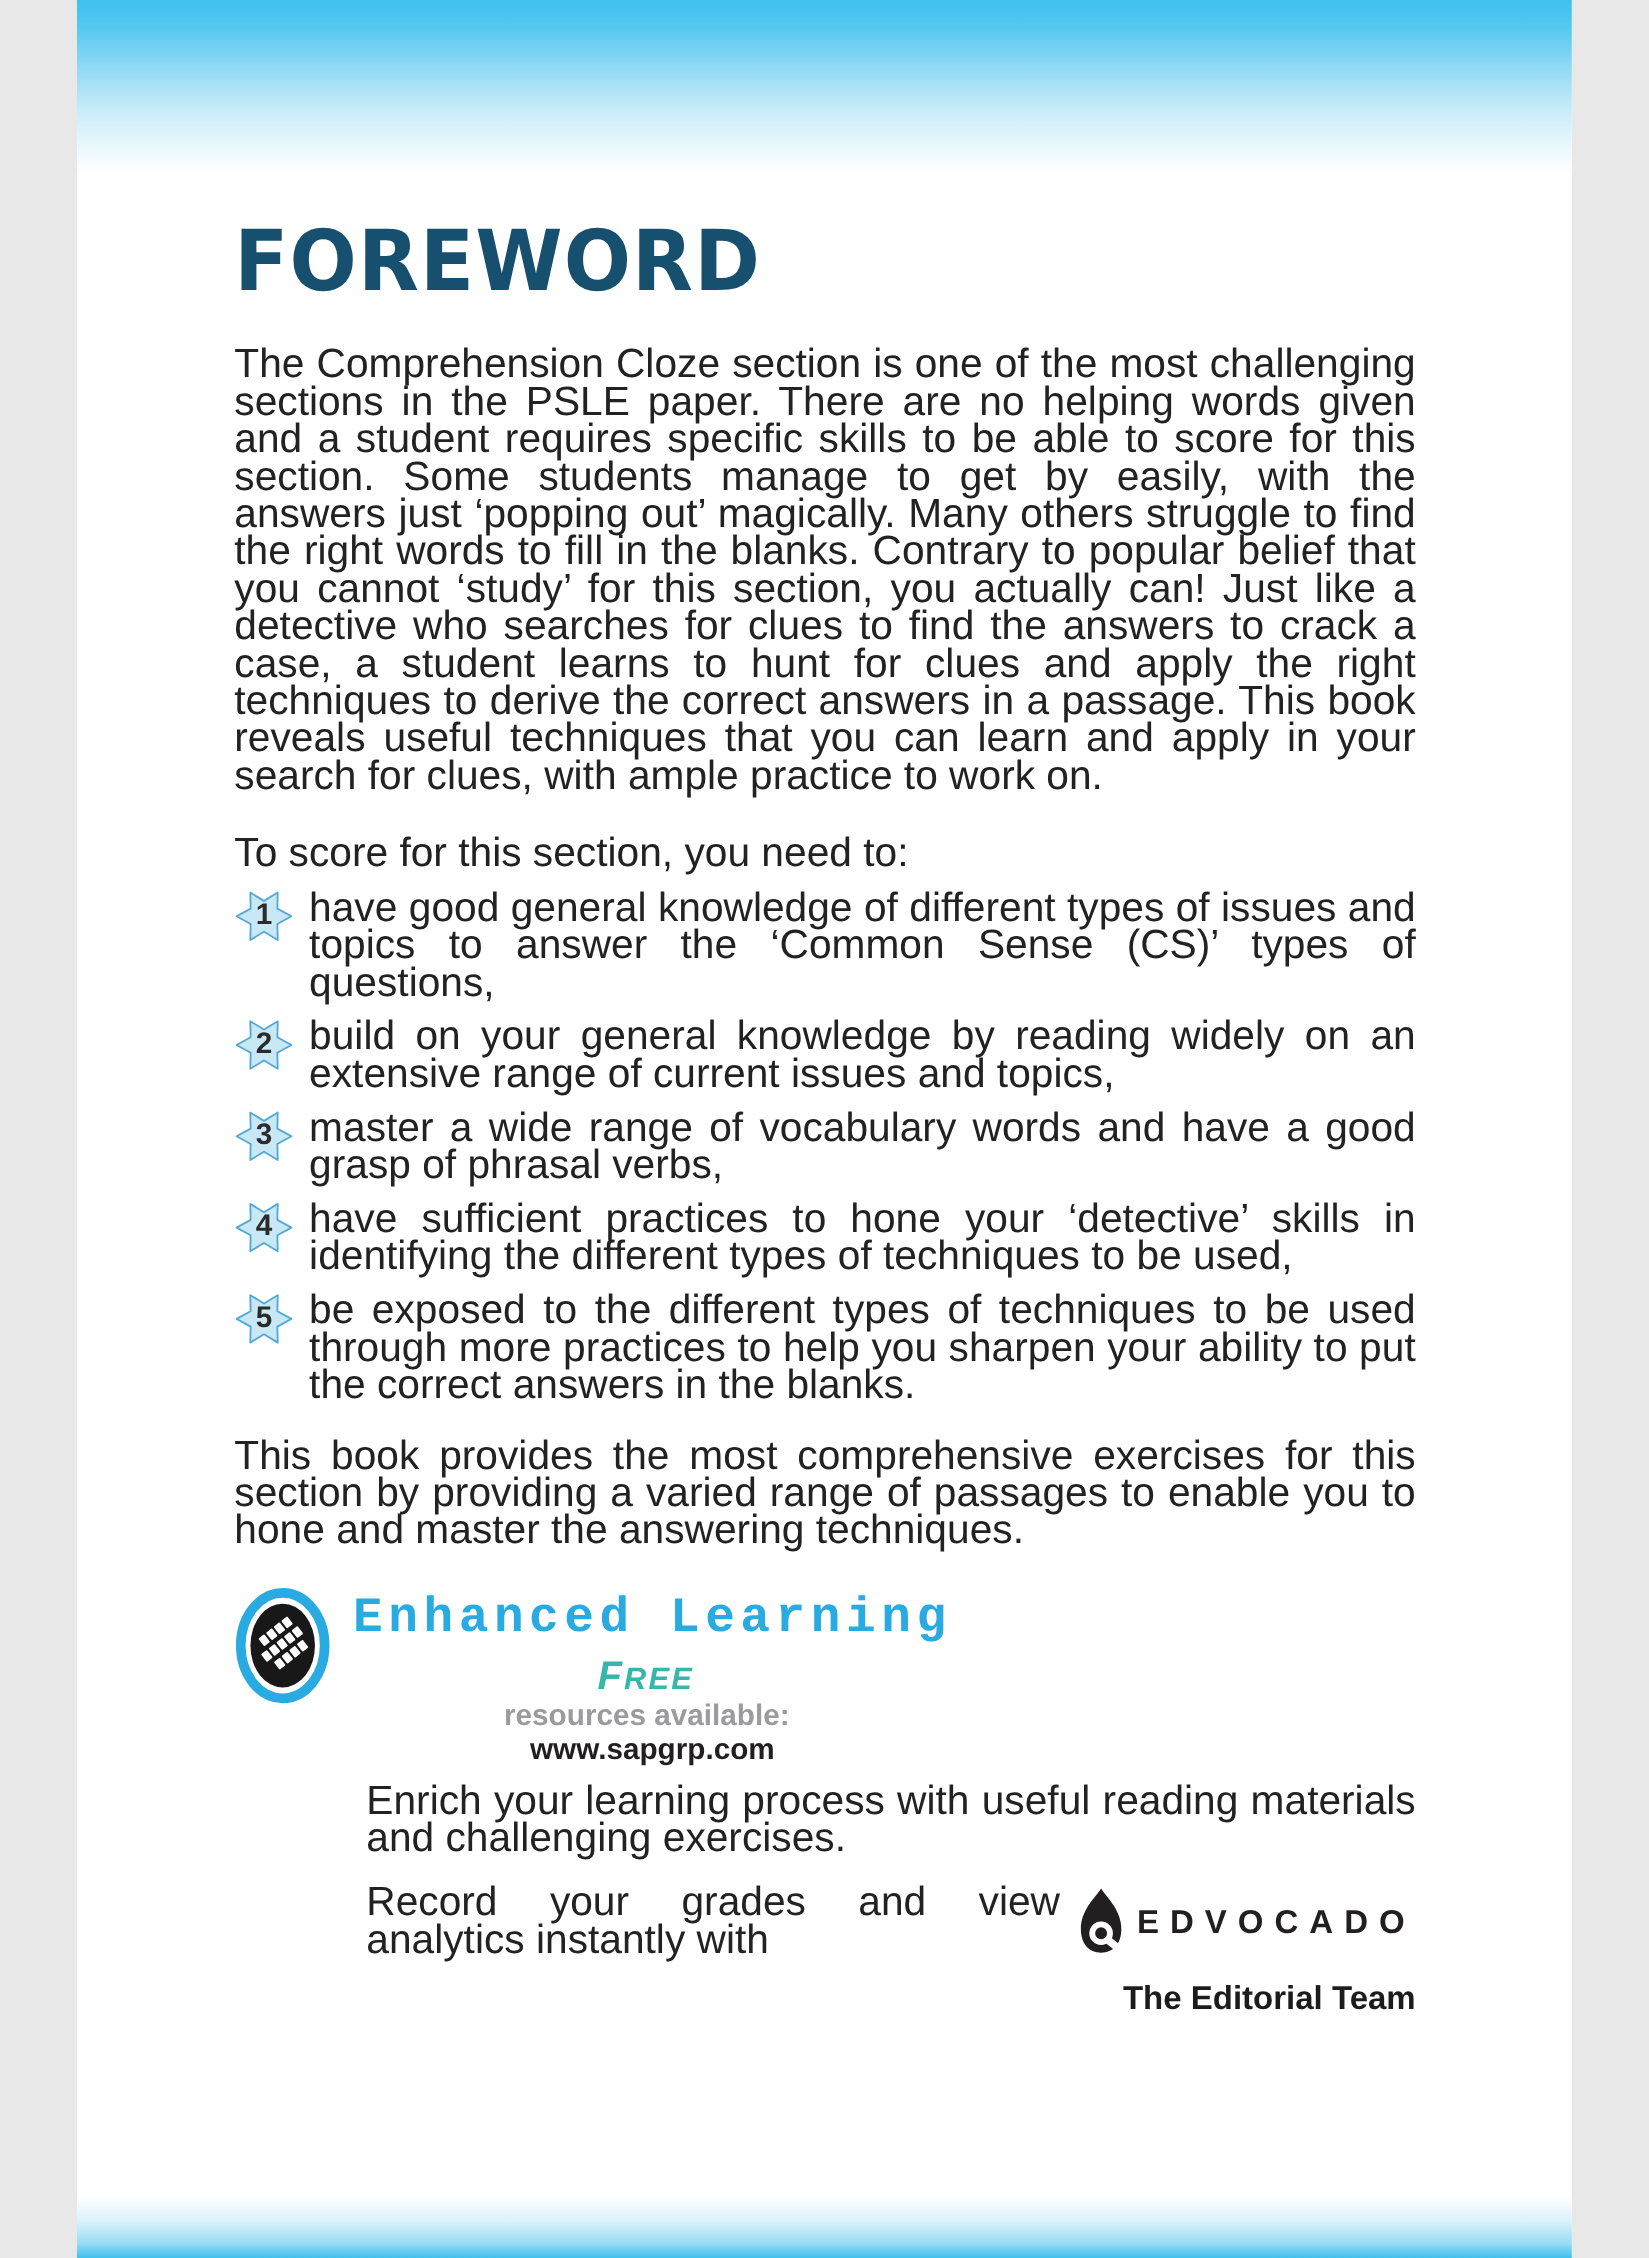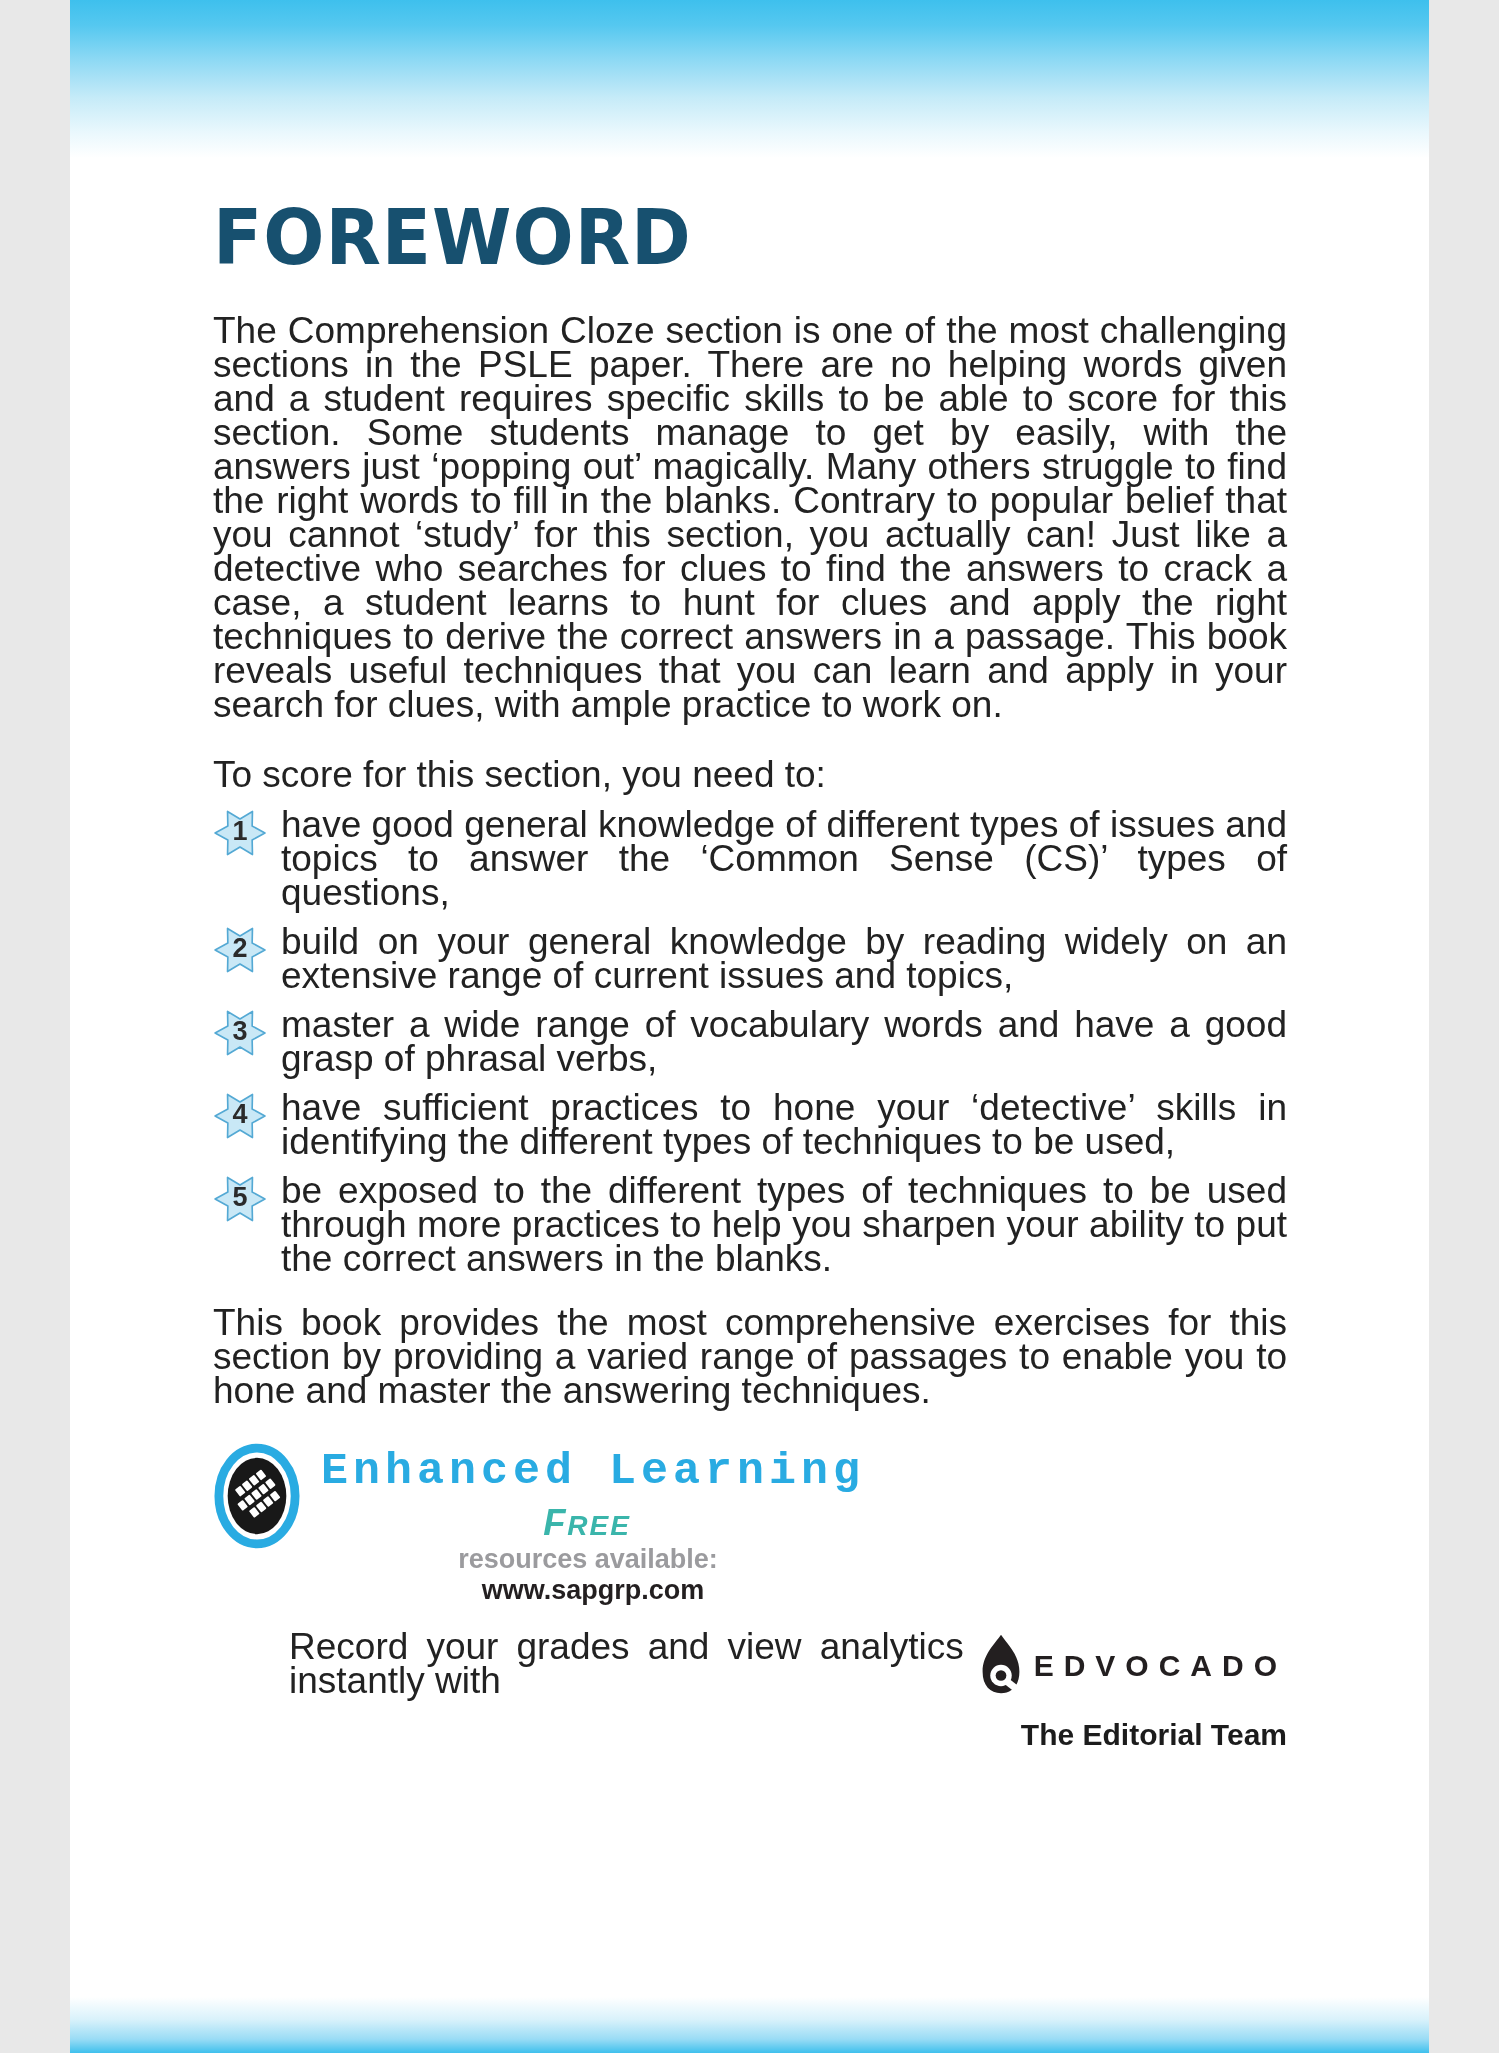--- a/index.html
+++ b/index.html
@@ -87,21 +87,21 @@
     color:var(--free_teal);
     margin-right:12px;
   }
   .free-label::first-letter { font-size:1.3em; }
   .resources-label {
     font-weight:bold; font-size:27px; color:var(--gray_text); margin-right:10px;
   }
   .url-label { font-weight:bold; font-size:27px; color:var(--ink); }
   .el-desc { margin-left:120px; margin-top:14px; }
   .el-record {
-    margin-left:76px; margin-top:24px;
+    margin-left:120px; margin-top:24px;
     display:flex; align-items:center;
   }
   .avocado { width:46px; height:64px; margin:0 10px 0 14px; flex:0 0 auto; }
   .brand-word {
     font-weight:bold; font-size:30px; letter-spacing:10px;
     color:var(--ink); padding-top:4px; white-space:nowrap;
   }
   .signature {
     margin-top:20px;
     text-align:right;
@@ -201,20 +201,21 @@
         <div class="el-head-text">
           <div class="el-title">Enhanced Learning</div>
           <div class="el-sub">
             <span class="free-label">FREE</span>
             <span class="resources-label">resources available:</span>
             <span class="url-label">www.sapgrp.com</span>
           </div>
         </div>
       </div>
 
+      <p class="body-text el-desc">Enrich your learning process with useful reading materials and challenging exercises.</p>
 
       <div class="el-record">
         <span class="body-text">Record your grades and view analytics instantly with</span>
         <svg class="avocado" viewBox="0 0 60 80">
           <path d="M30 2 C 22 14, 6 28, 6 50 C 6 68, 16 78, 30 78 C 44 78, 54 68, 54 50 C 54 28, 38 14, 30 2 Z" fill="#231f20"></path>
           <circle cx="30" cy="55" r="14" fill="#ffffff"></circle>
           <rect x="37" y="60" width="18" height="9" fill="#ffffff" transform="rotate(38 40 64)"></rect>
           <circle cx="30" cy="55" r="7" fill="#231f20"></circle>
         </svg>
         <span class="brand-word">EDVOCADO</span>

